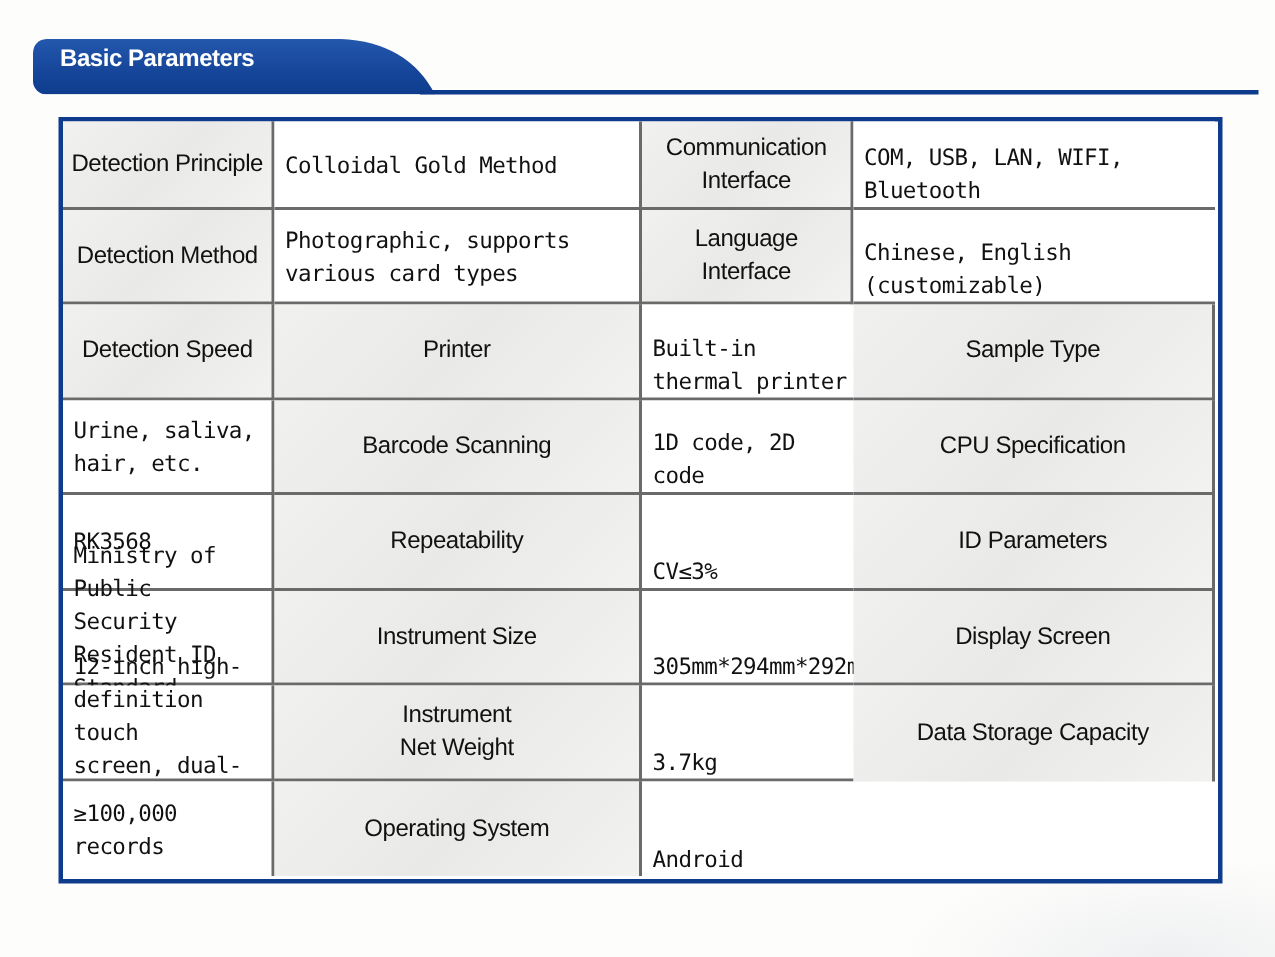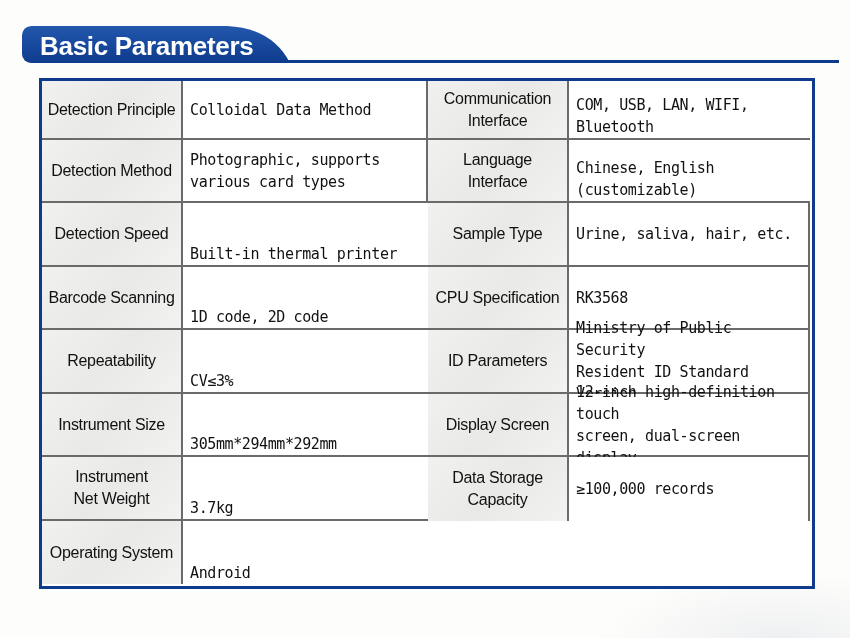--- a/index.html
+++ b/index.html
@@ -13,21 +13,21 @@
     background: radial-gradient(ellipse at 60% 60%, #eeeff1 0%, rgba(253,253,251,0) 70%);
   }
   .header-tab {
     position: absolute; left: 22px; top: 26px; width: 268px; height: 37px;
     background: linear-gradient(180deg, #2358ad 0%, #16479b 55%, #0f3c8d 100%);
     border-radius: 9px 0 0 9px;
     clip-path: path("M0 9 Q0 0 9 0 L205 0 Q250 2 268 37 L0 37 Z");
   }
   .header-title {
     position: absolute; left: 40px; top: 31px;
-    color: #ffffff; font-weight: bold; font-size: 26px; letter-spacing: -0.3px;
+    color: #ffffff; font-weight: bold; font-size: 16px; letter-spacing: -0.3px;
     font-family: "Liberation Sans", sans-serif;
   }
   .header-rule {
     position: absolute; left: 280px; top: 60px; width: 559px; height: 3px;
     background: #0d3a8a;
   }
   .table {
     position: absolute; left: 39px; top: 78px; width: 770px; height: 505px;
     border: 3px solid #0e3b8c; box-sizing: content-box;
     background: #ffffff;
@@ -68,21 +68,21 @@
 <div class="header-title">Basic Parameters</div>
 <div class="header-rule"></div>
 
 <div class="table">
   <div class="grid" id="grid">
 
     <div class="cell label">
         <span>Detection Principle</span>
       </div>
     <div class="cell value">
-        <span>Colloidal Data Method</span>
+        <span>Colloidal Gold Method</span>
       </div>
     <div class="cell label">
         <span>Communication
 Interface</span>
       </div>
     <div class="cell value last-col">
         <span>COM, USB, LAN, WIFI,
 Bluetooth</span>
       </div>
 
@@ -97,20 +97,23 @@
         <span>Language
 Interface</span>
       </div>
     <div class="cell value last-col">
         <span>Chinese, English
 (customizable)</span>
       </div>
 
     <div class="cell label">
         <span>Detection Speed</span>
+      </div>
+    <div class="cell label">
+        <span>Printer</span>
       </div>
     <div class="cell value last-col">
         <span>Built-in thermal printer</span>
       </div>
 
     <div class="cell label">
         <span>Sample Type</span>
       </div>
     <div class="cell value">
         <span>Urine, saliva, hair, etc.</span>

